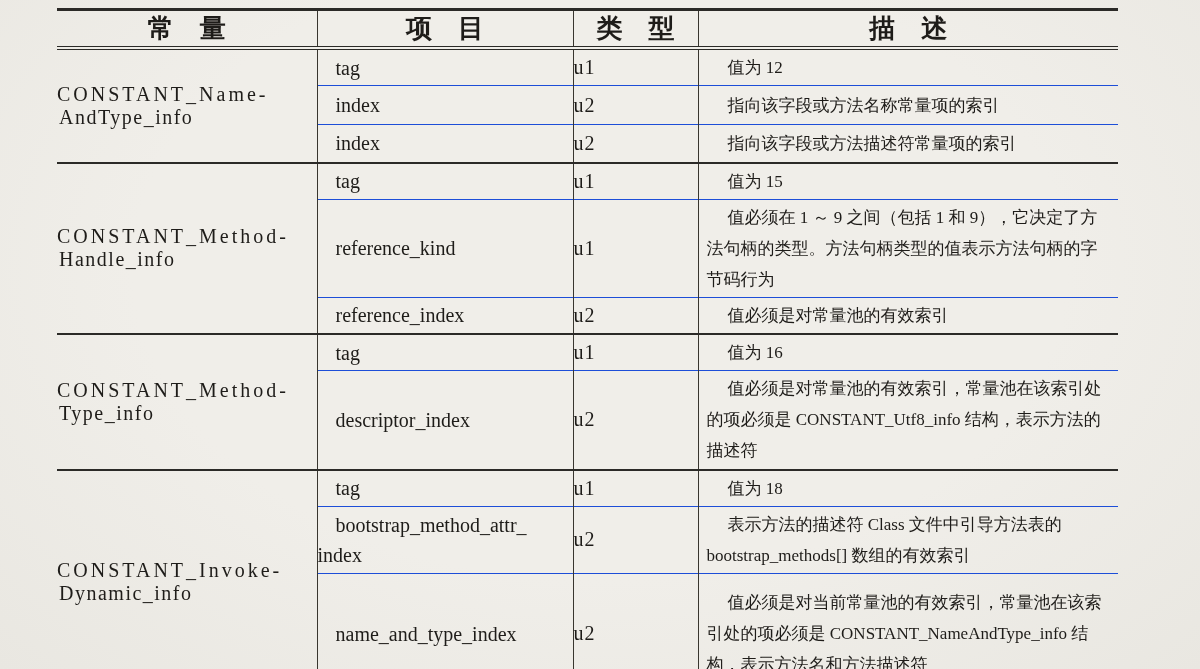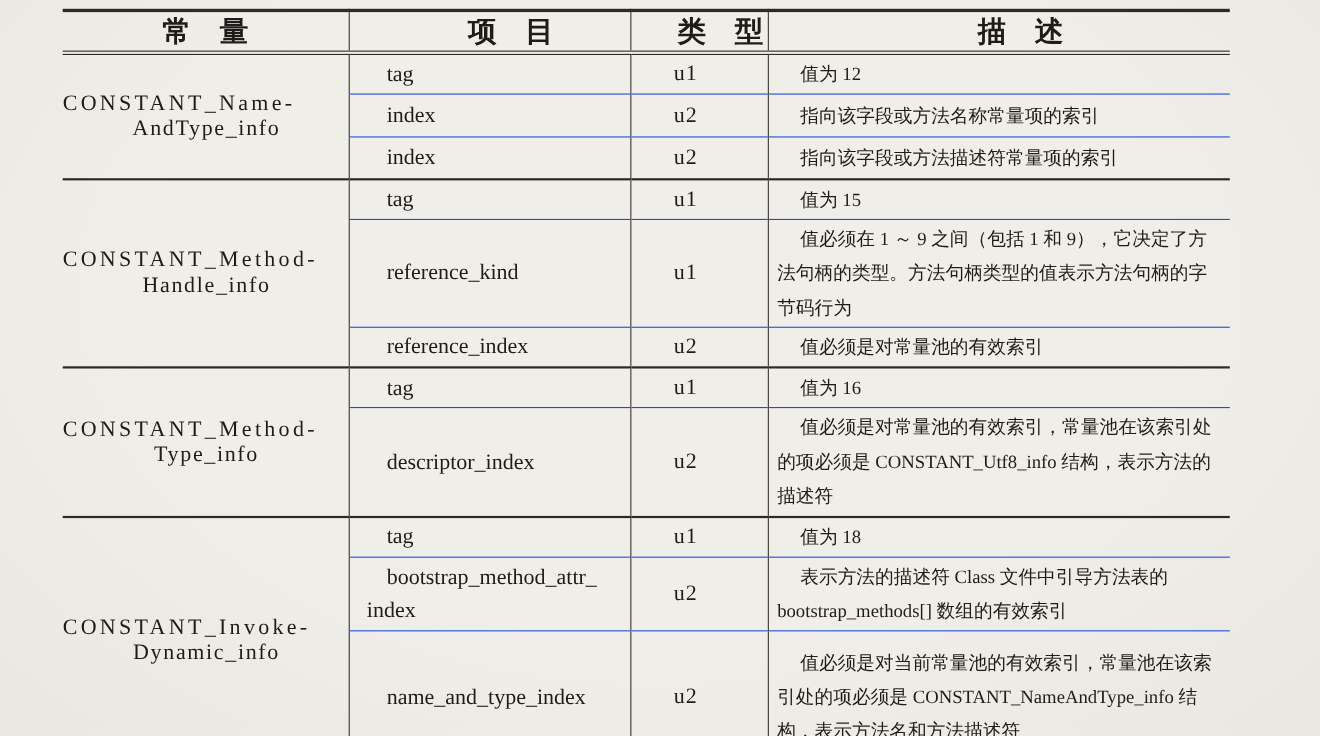--- a/index.html
+++ b/index.html
@@ -32,46 +32,46 @@
     height: 26px;
     text-align: center;
     vertical-align: middle;
     border-bottom: 4px double #2b2a27;
   }
   td {
     vertical-align: middle;
     font-size: 20px;
   }
   
-  .v { border-left: 1px solid #39362f; padding-left: 39px; }
+  .v { border-left: 1px solid #39362f; }
   
   tr.row-line td { border-top: 1px solid #1d4ed8; }
   
   tr.block-start td { border-top: 2px solid #2b2a27; }
 
   td.constant-cell {
     text-align: center;
     letter-spacing: 1px;
   }
   .constant-line1 {
     display: block;
     text-align: left;
     letter-spacing: 3px;
     white-space: nowrap;
   }
   .constant-line2 {
     display: block;
-    text-align: center;
+    text-align: left;
     padding-left: 2px;
     letter-spacing: 1.5px;
     white-space: nowrap;
   }
   td.item-cell {
     text-align: left;
-    padding-left: 16px;
+    padding-left: 0;
     padding-right: 4px;
     text-indent: 18px;
     white-space: pre-line;
     line-height: 30px;
   }
   td.type-cell {
     text-align: left;
     letter-spacing: 1px;
     margin-top: 35px;
   }

